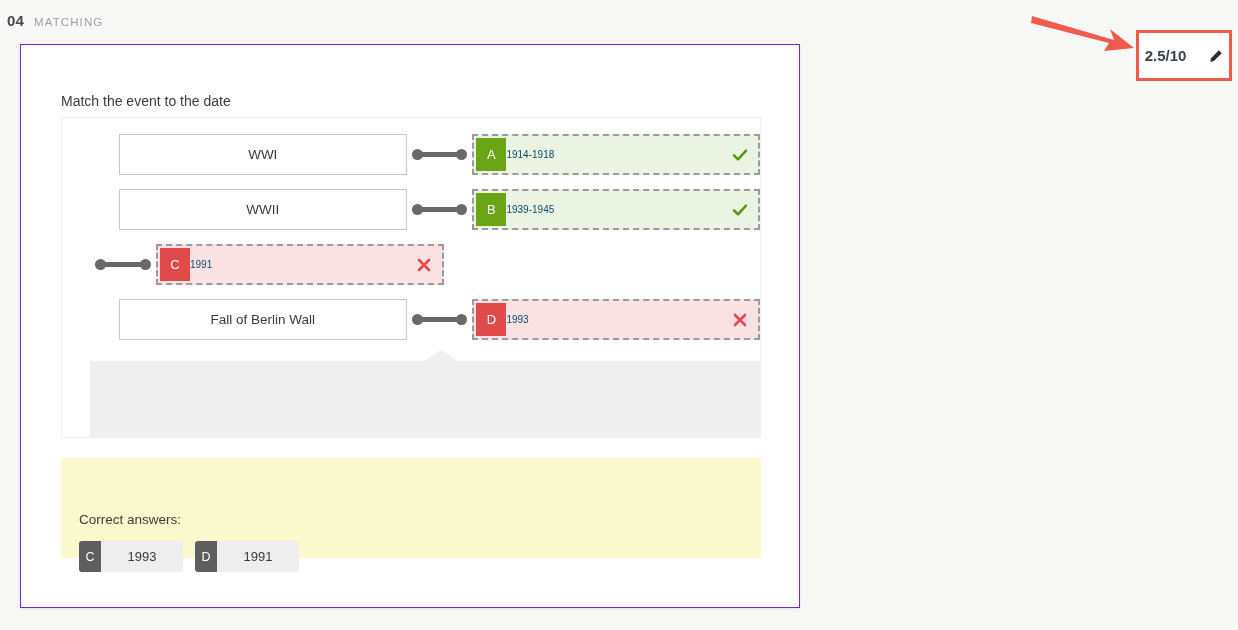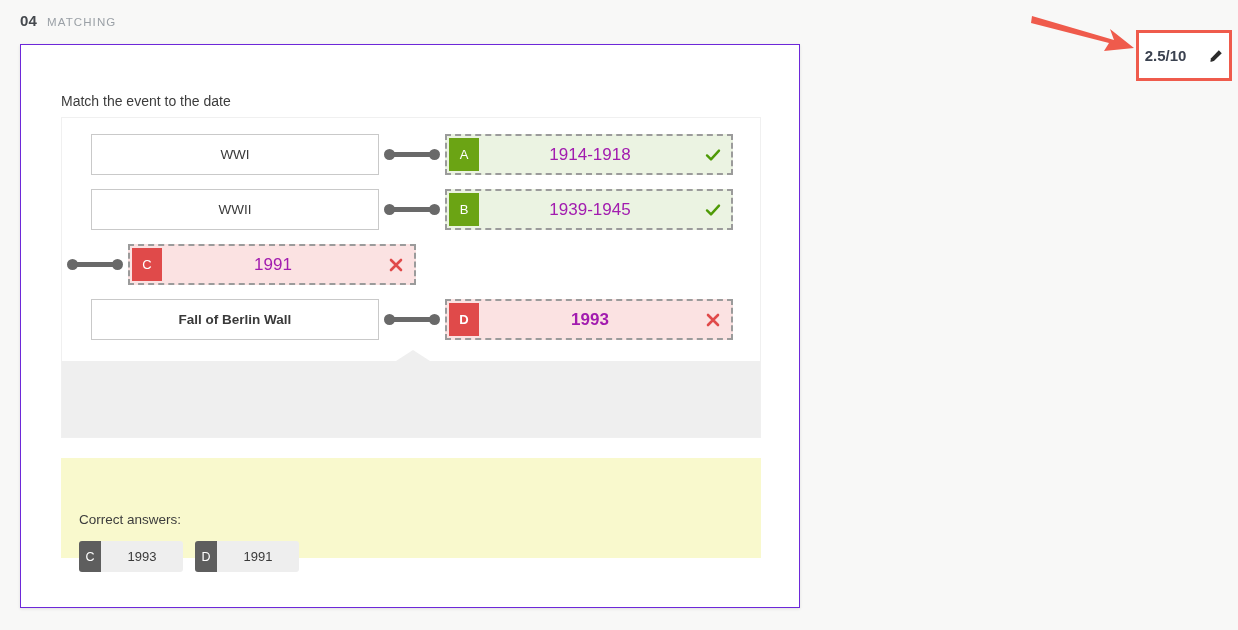--- a/index.html
+++ b/index.html
@@ -12,21 +12,21 @@
     background: #f8f8f7;
     font-family: "Liberation Sans", sans-serif;
     color: #333;
     position: relative;
     overflow: hidden;
   }
 
   
   .q-header {
     position: absolute;
-    left: 20px;
+    left: 7px;
     top: 12px;
     display: flex;
     align-items: baseline;
     gap: 10px;
   }
   .q-number {
     font-size: 15px;
     font-weight: bold;
     color: #45494e;
     letter-spacing: 0.2px;
@@ -96,31 +96,32 @@
 
   
   .match-region {
     position: absolute;
     left: 40px;
     top: 72px;
     width: 700px;
     border: 1px solid #f0f0f0;
     box-sizing: border-box;
     background: #ffffff;
+    padding-left: 28px;
   }
   .match-rows {
     padding: 16px 0 12px 0;
   }
   .match-row {
     display: flex;
     align-items: center;
     height: 41px;
     margin-bottom: 14px;
   }
-  .match-row:last-child { margin-bottom: 8px; font-weight: bold; }
+  .match-row:last-child { margin-bottom: 8px; }
 
   .event-box {
     width: 288px;
     margin-left: 29px;
     height: 41px;
     border: 1px solid #c9c9c9;
     background: #ffffff;
     display: flex;
     align-items: center;
     justify-content: center;
@@ -173,23 +174,22 @@
     justify-content: center;
     color: #ffffff;
     font-size: 13px;
     flex: 0 0 auto;
   }
   .correct .ans-letter { background: #6ba414; }
   .incorrect .ans-letter { background: #e04a4a; }
 
   .ans-text {
     flex: 1 1 auto;
-    text-align: center;
-    font-size: 17px;
-    color: #a21caf;
+    font-size: 10px;
+    color: #0c4a6e;
     padding-right: 28px;
   }
   .ans-mark {
     position: absolute;
     right: 10px;
     top: 50%;
     transform: translateY(-50%);
     width: 16px;
     height: 16px;
     line-height: 0;

